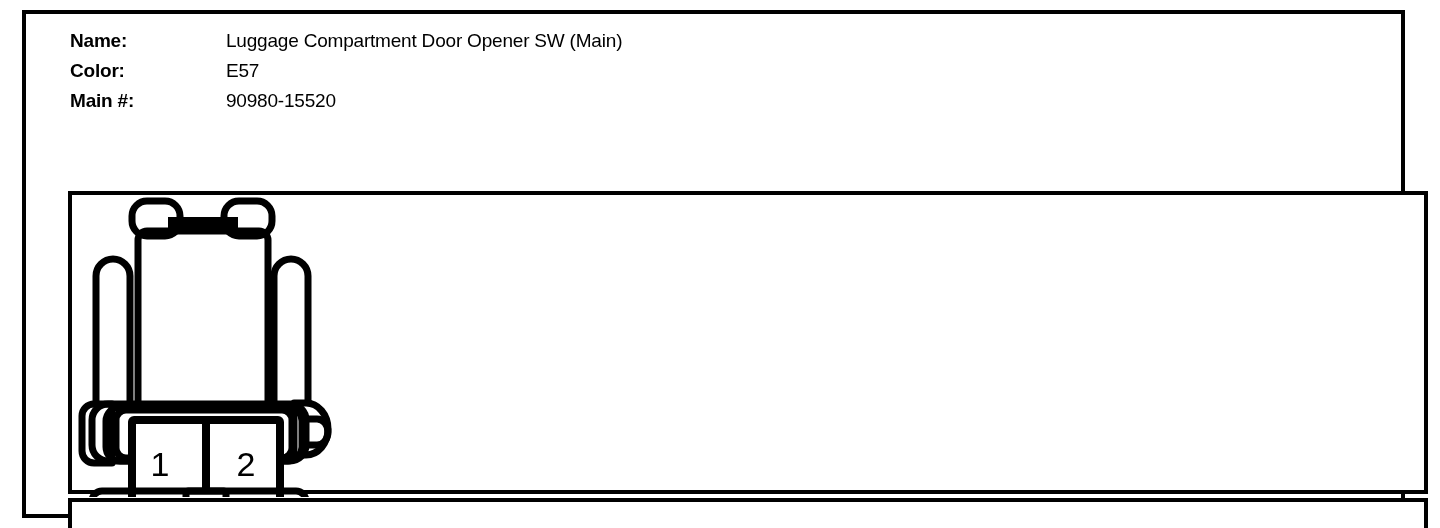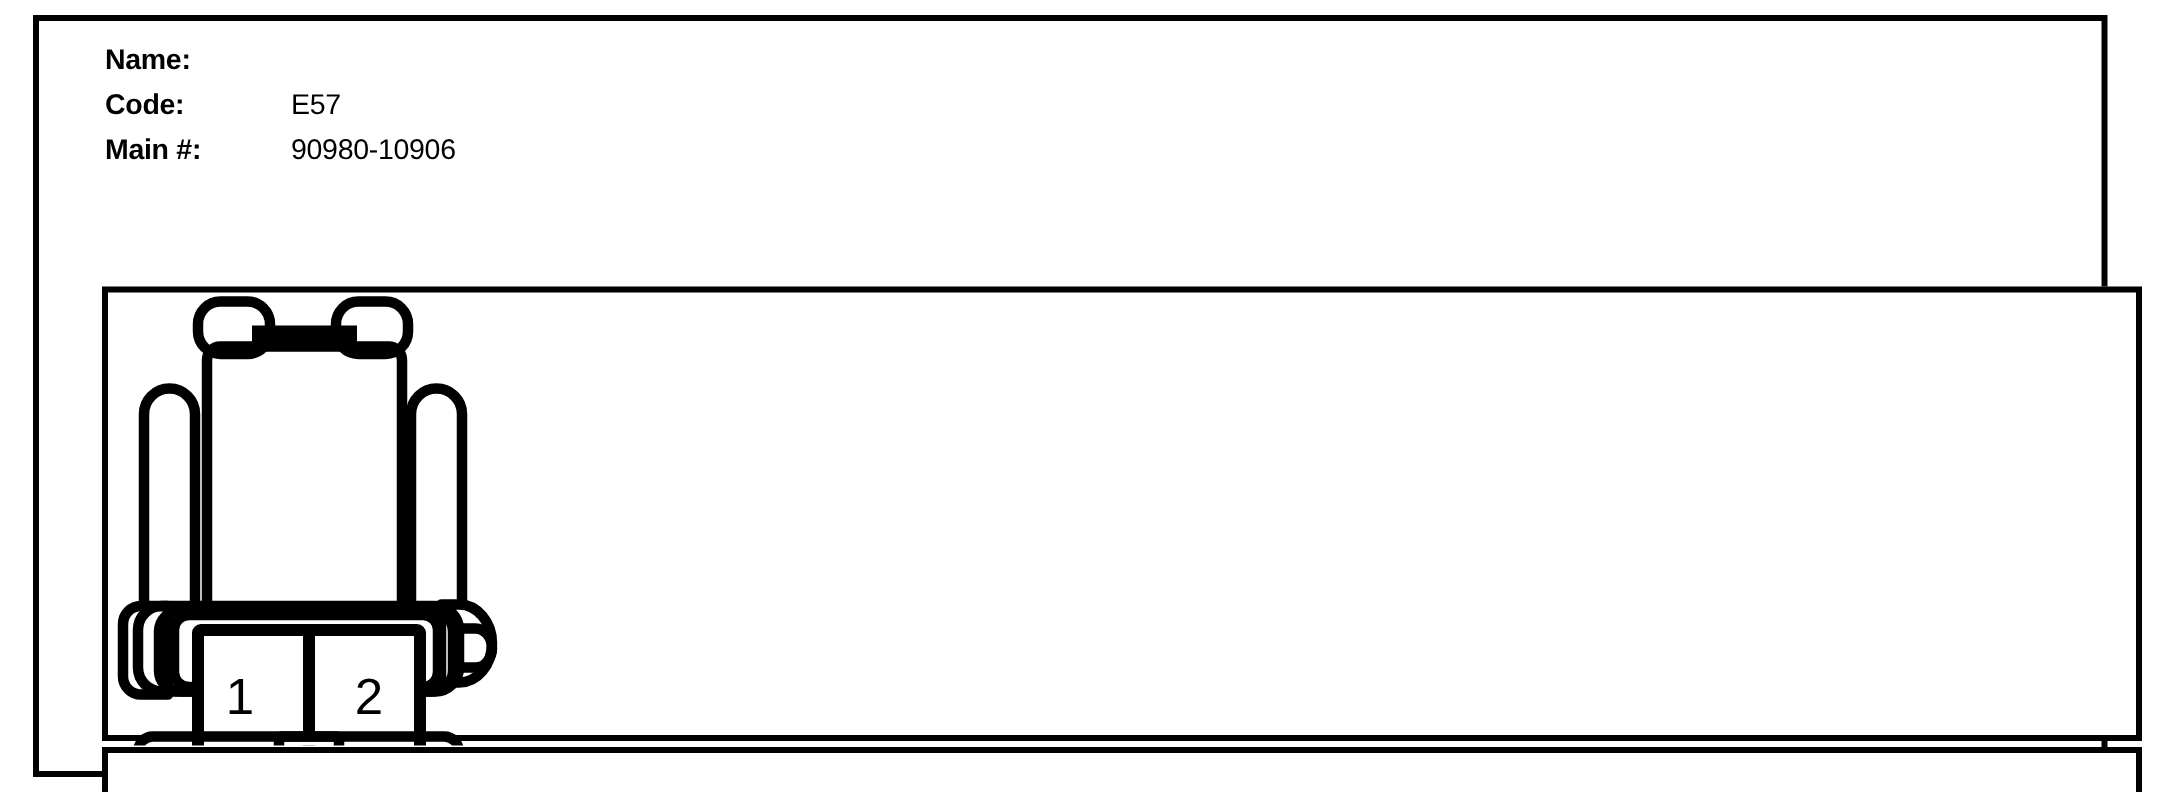--- a/index.html
+++ b/index.html
@@ -37,20 +37,21 @@
   .info-block {
     position: absolute;
     left: 44px;
     top: 16px;
     width: 1200px;
   }
   .info-row {
     display: flex;
     align-items: baseline;
     height: 30px;
+    gap: 32px;
   }
   .info-label {
     width: 124px;
     flex: 0 0 124px;
     font-size: 19px;
     font-weight: bold;
     color: #000000;
     letter-spacing: -0.2px;
     white-space: nowrap;
   }
@@ -110,30 +111,31 @@
 <body>
 
 <div id="page">
 
   <div class="outer-frame">
 
     <div class="info-block">
 
       <div class="info-row">
         <span class="info-label">Name:</span>
+        <span class="info-value">Luggage Compartment Door Opener SW (Main)</span>
       </div>
 
       <div class="info-row">
-        <span class="info-label">Code:</span>
+        <span class="info-label">Color:</span>
         <span class="info-value">E57</span>
       </div>
 
       <div class="info-row">
         <span class="info-label">Main #:</span>
-        <span class="info-value">90980-10906</span>
+        <span class="info-value">90980-15520</span>
       </div>
 
 
     </div>
 
     <div class="diagram-panel">
 
       <div class="connector-wrap">
         <svg width="270" height="306" viewBox="0 0 270 306" xmlns="http://www.w3.org/2000/svg">
 

